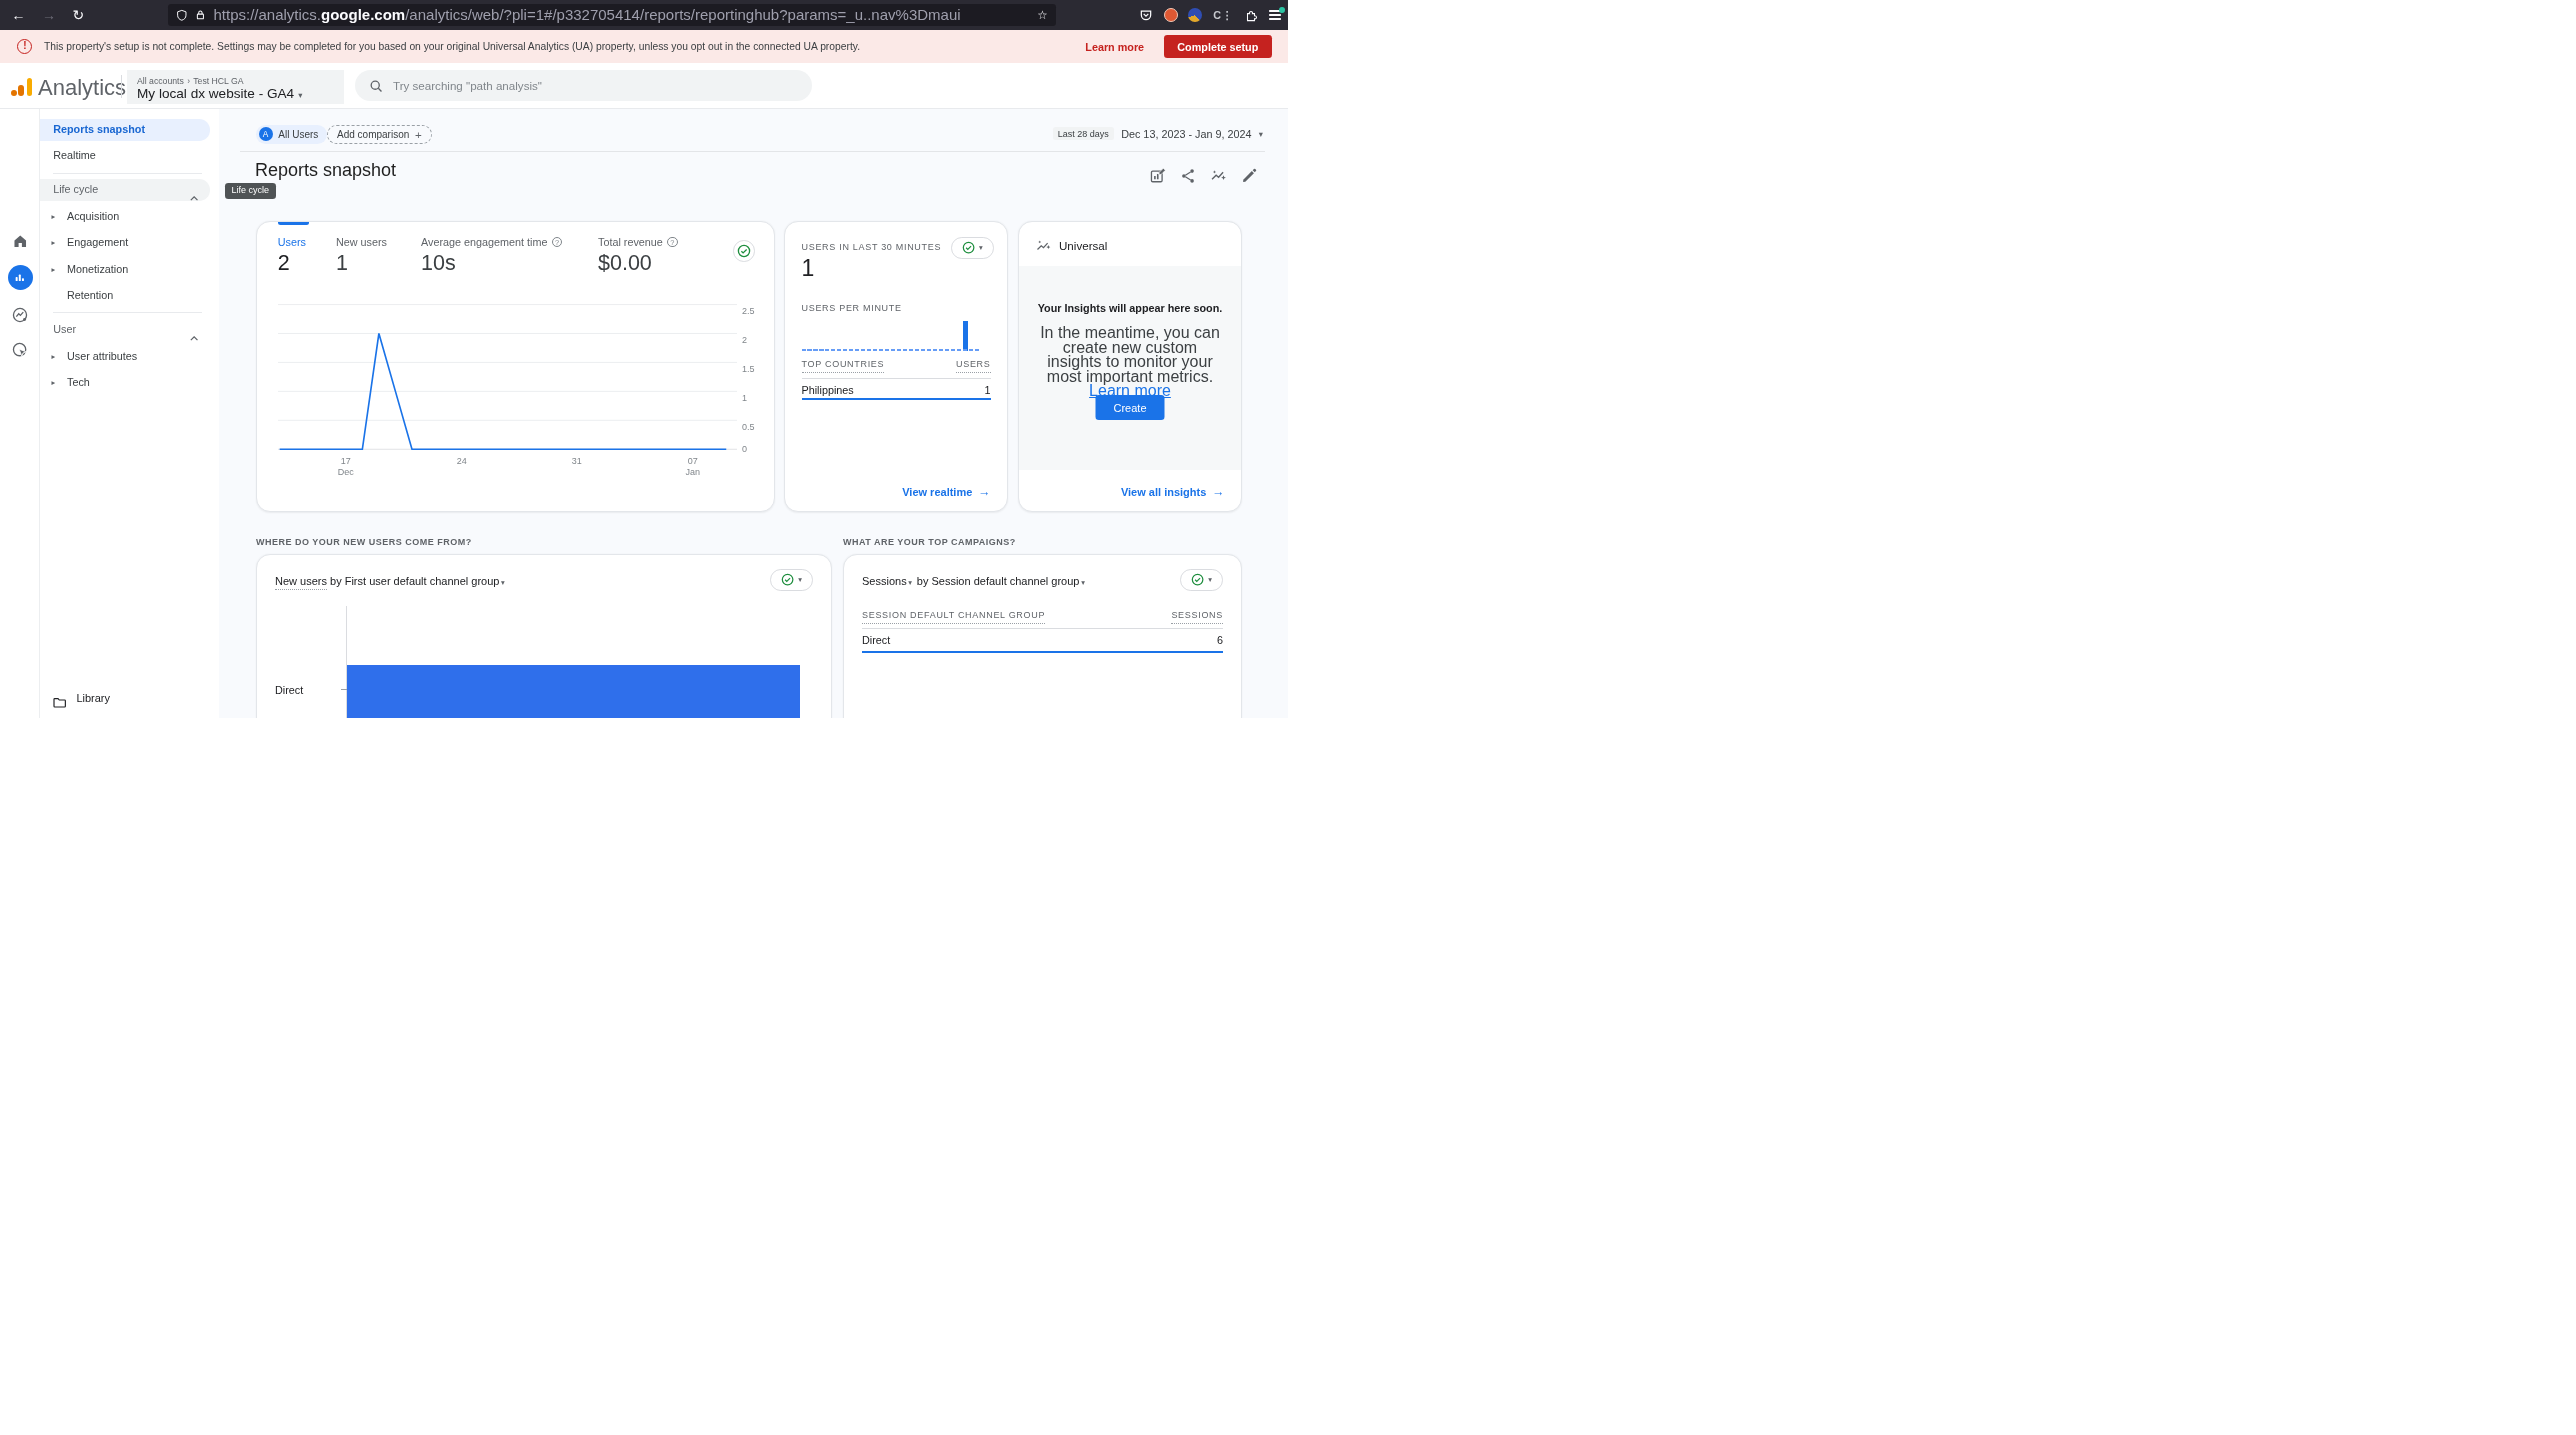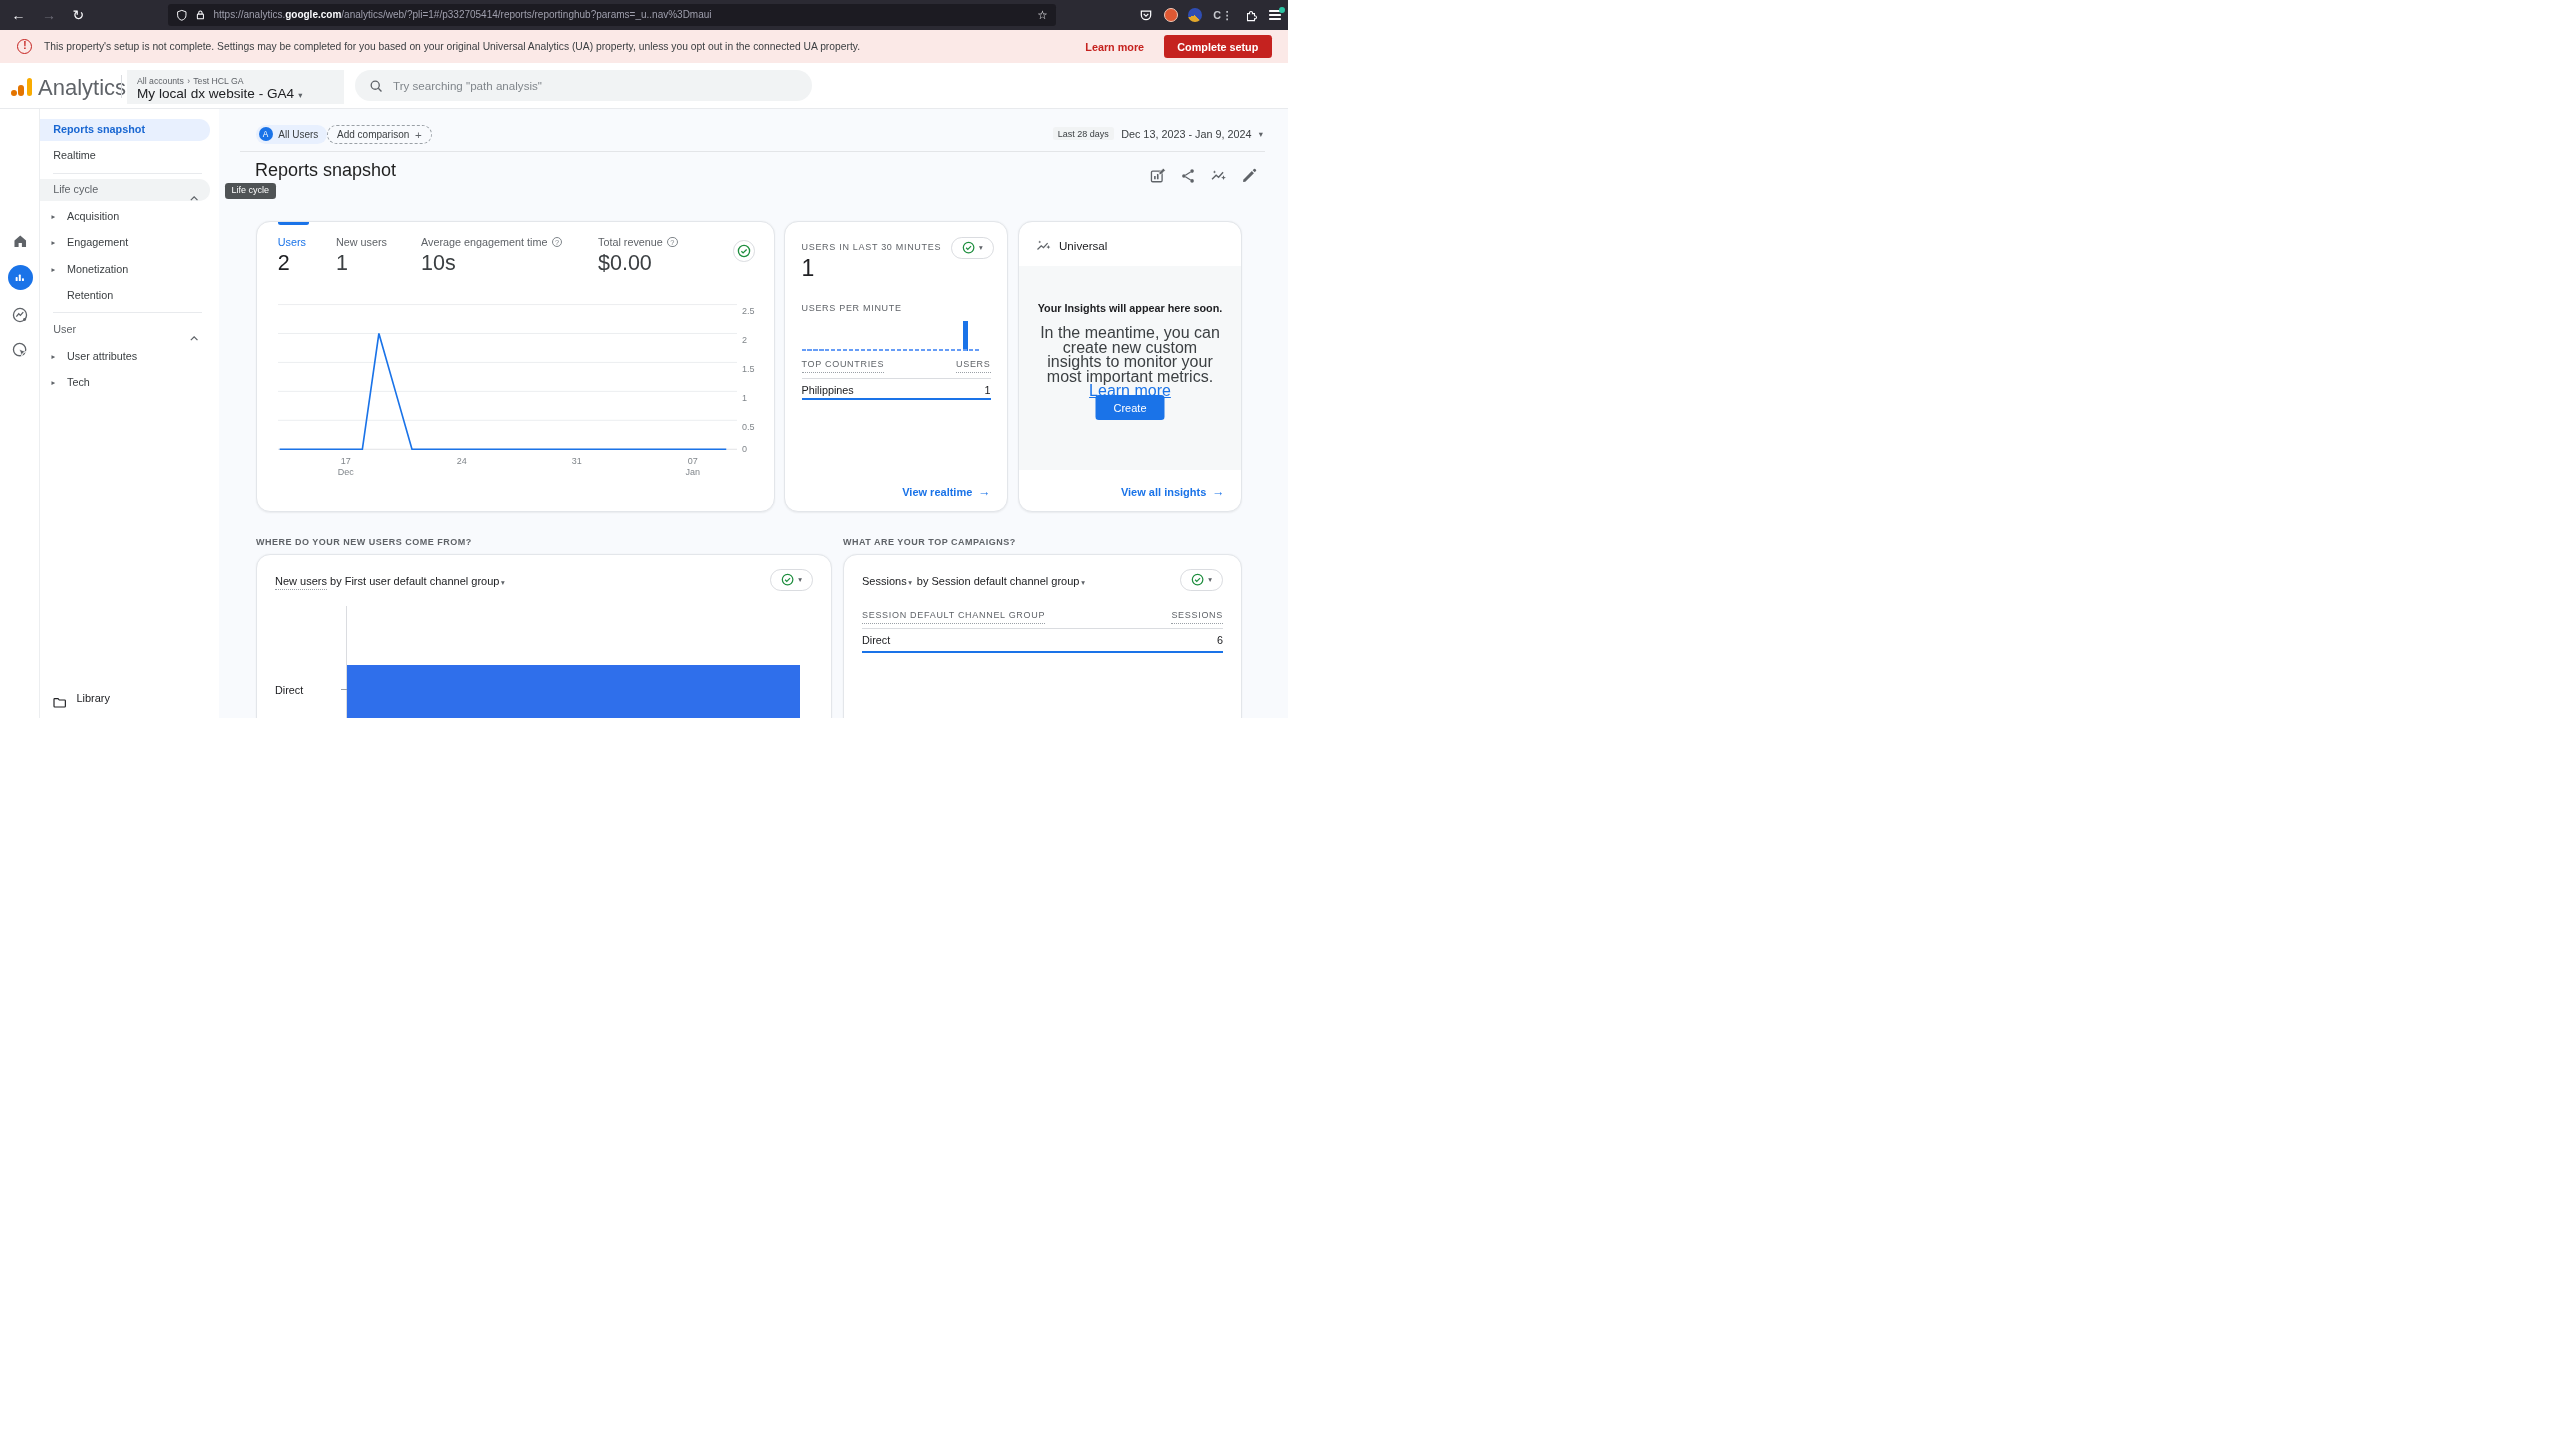--- a/index.html
+++ b/index.html
@@ -9,21 +9,21 @@
 
   
   .chrome { position:absolute; left:0; top:0; width:1288px; height:30px; background:#2b2a33; display:flex; align-items:center; }
   .nav-btns { display:flex; align-items:center; gap:16.5px; padding-left:11.6px; }
   .nav-btns span { font-size:14px; line-height:1; }
   .back-arrow { color:#fbfbfe; }
   .fwd-arrow { color:#6e6d78; }
   .reload { color:#fbfbfe; font-size:12.4px; }
   .urlbar { position:absolute; left:168px; top:4.1px; width:888px; height:21.5px; background:#1c1b22; border-radius:3.3px; display:flex; align-items:center; padding:0 8.3px; }
   .urlbar svg { flex:0 0 auto; }
-  .url-text { margin-left:7.4px; font-size:10px; color:#9f9fad; white-space:nowrap; overflow:hidden; }
+  .url-text { margin-left:7.4px; font-size:15px; color:#9f9fad; white-space:nowrap; overflow:hidden; }
   .url-text .dom { color:#fbfbfe; font-weight:bold; }
   .url-star { margin-left:auto; color:#fbfbfe; font-size:11.6px; }
   .chrome-right { position:absolute; right:6.6px; top:0; height:30px; display:flex; align-items:center; gap:10.8px; }
   .ext-circle { width:14px; height:14px; border-radius:50%; }
   .ddg { background:#de5833; border:1.7px solid #f0c9b8; }
   .ext2 { background:conic-gradient(from 140deg, #e3a82b 0 110deg, #2f4db3 110deg 360deg); }
   .cz { color:#c8cad0; font-weight:bold; font-size:10.8px; letter-spacing:0.8px; }
   .hamburger { position:relative; width:12.4px; height:10px; display:flex; flex-direction:column; justify-content:space-between; }
   .hamburger i { display:block; height:1.7px; background:#fbfbfe; border-radius:0.8px; }
   .hamburger .dot { position:absolute; right:-3.3px; top:-3.3px; width:5.8px; height:5.8px; border-radius:50%; background:#2ac3a2; }

